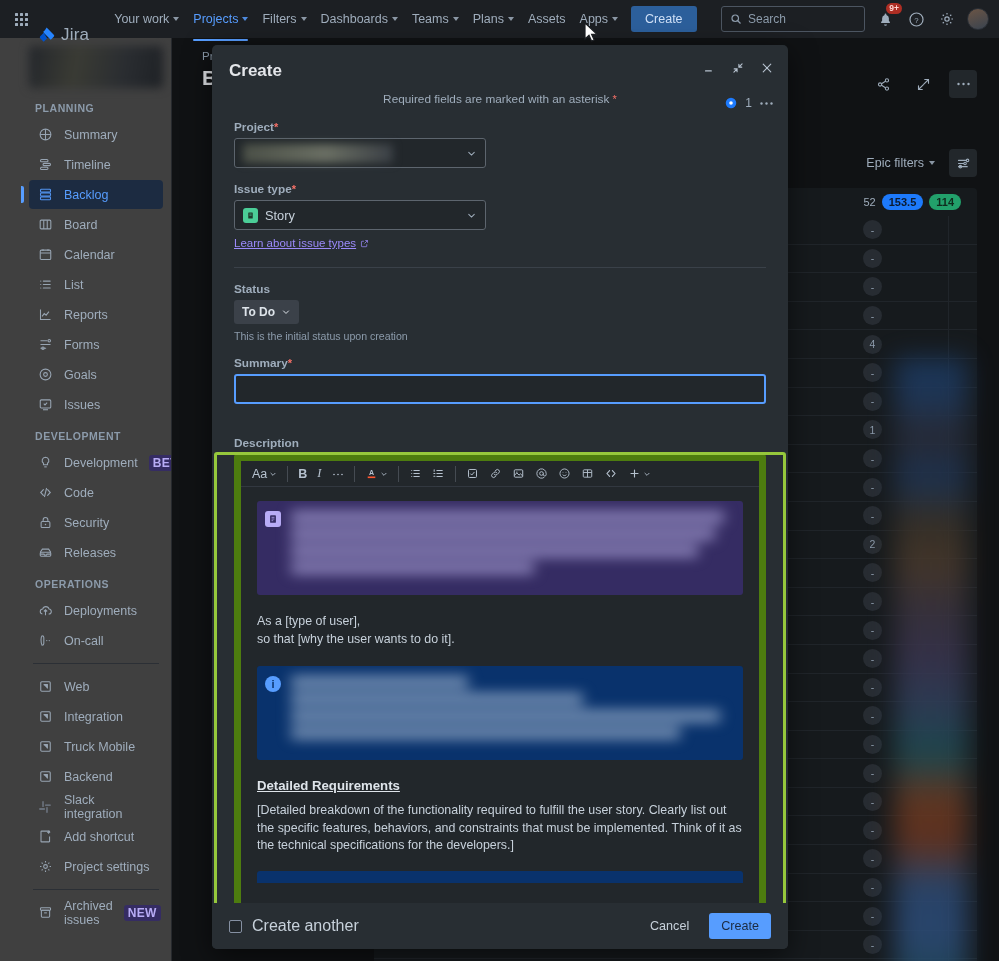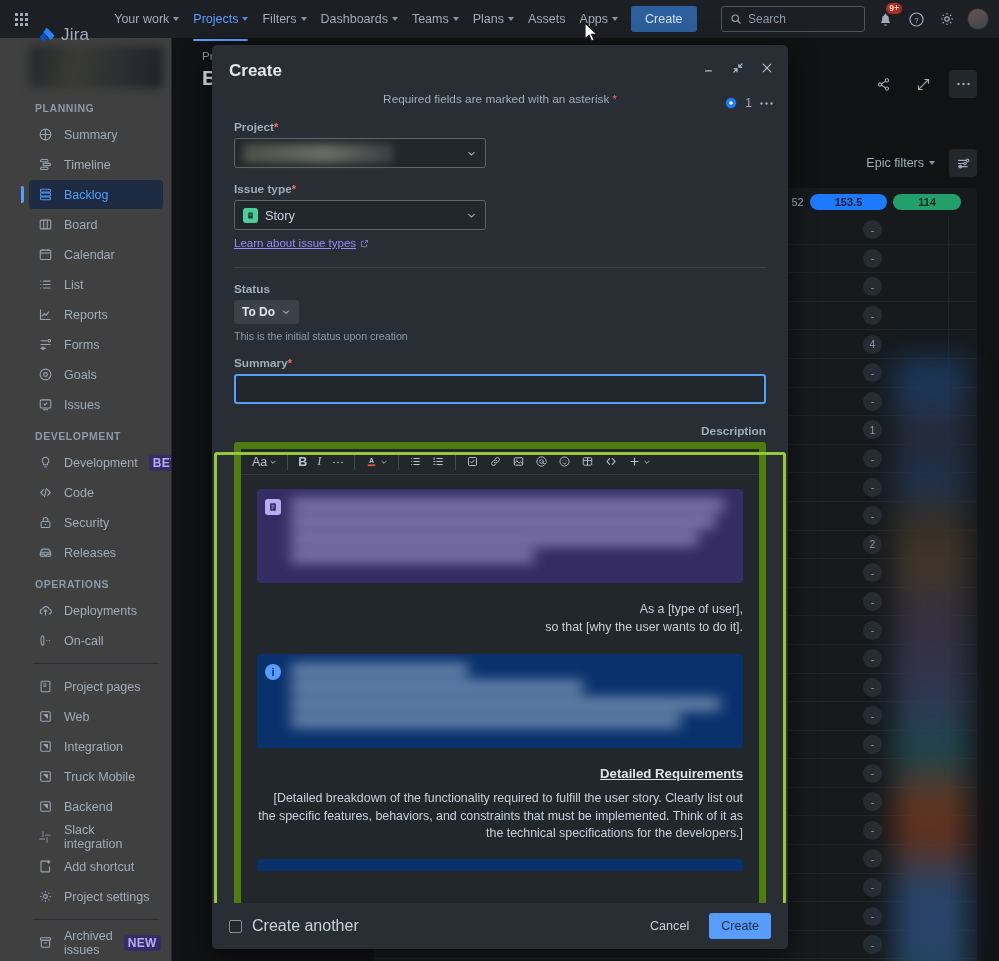--- a/index.html
+++ b/index.html
@@ -109,21 +109,21 @@
   }
   .epicfilter { margin-left:auto; color:#9fadbc; font-size:12.5px; display:flex; align-items:center; gap:4px; }
   .settings-sq { margin-left: 14px; }
 
   .boardpanel {
     position: absolute; left: 202px; top: 150px; right: 22px; bottom: 0;
     background: #161a1d; border-radius: 4px 4px 0 0;
   }
   .panelhead { height: 28px; display:flex;align-items:center;justify-content:flex-end; gap:6px; padding-right: 16px; }
   .cnt { font-size: 11px; color:#9fadbc; }
-  .cntpill { font-size: 11px; font-weight: 600; border-radius: 9px; padding: 2px 25px; }
+  .cntpill { font-size: 11px; font-weight: 600; border-radius: 9px; padding: 2px 7px; }
   .cntpill.blue { background:#1d7afc; color:#0c1b30; }
   .cntpill.green { background:#22a06b; color:#0f2a1d; }
   .bgrow {
     height: 28.6px; border-bottom: 1px solid #20252a; display:flex; align-items:center;
     position: relative;
   }
   .estpill {
     position:absolute; right: 95px; width: 19px;height:19px;border-radius:50%;
     background:#272c32; color:#8c9bab; font-size: 10.5px; display:flex;align-items:center;justify-content:center;
   }
@@ -176,21 +176,21 @@
     width: 100%; height: 30px; background:#22272b; border:2px solid #579dff;
     border-radius: 3px; color:#dee4ea; font-size: 12.8px; padding: 0 8px;
     font-family: "Liberation Sans", sans-serif; outline: none;
   }
 
   
   .hl-wrap {
     position: absolute; left: 2px; right: 2px; top: 346px; bottom: -10px;
     border: 3px solid #96c83c; border-radius: 3px; pointer-events:none; z-index: 5;
   }
-  .desc-block { margin-top: 20px; text-align: right; }
+  .desc-block { margin-top: 32px; }
   .editor {
     border: 7px solid #4d7c0f; border-radius: 3px; background: #22272b; overflow: hidden;
     height: 480px; display:flex; flex-direction: column;
   }
   .etoolbar {
     height: 26px; display:flex; align-items:center; gap: 0px; padding: 0 6px;
     border-bottom: 1px solid #323840; color:#b6c2cf; font-size: 12px; background:#22272b;
   }
   .tb { padding: 0 5px; display:flex;align-items:center;gap:2px; cursor:pointer; height: 20px;}
   .tsep { width:1px; height:16px; background:#454b52; margin: 0 5px; }
@@ -475,29 +475,20 @@
           <circle cx="18" cy="12" r="1" fill="#9fadbc" stroke="none"></circle>
         </svg>
       </span>
     <span>On-call</span>
   </div>
 
   <div class="sb-divider"></div>
   <div class="navrow">
     <span class="ic">
         <svg width="15" height="15" viewBox="0 0 24 24" fill="none" stroke="#9fadbc" stroke-width="1.7">
-          <rect x="5" y="3.6" width="14" height="16.8" rx="1.6"></rect>
-          <path d="M8.4 8h5M8.4 11.4h5"></path>
-        </svg>
-      </span>
-    <span>Project pages</span>
-  </div>
-  <div class="navrow">
-    <span class="ic">
-        <svg width="15" height="15" viewBox="0 0 24 24" fill="none" stroke="#9fadbc" stroke-width="1.7">
           <rect x="4.4" y="4.4" width="15.2" height="15.2" rx="1.6"></rect>
           <path d="M9 9h6v6" fill="#9fadbc"></path>
         </svg>
       </span>
     <span>Web</span>
   </div>
   <div class="navrow">
     <span class="ic">
         <svg width="15" height="15" viewBox="0 0 24 24" fill="none" stroke="#9fadbc" stroke-width="1.7">
           <rect x="4.4" y="4.4" width="15.2" height="15.2" rx="1.6"></rect>

